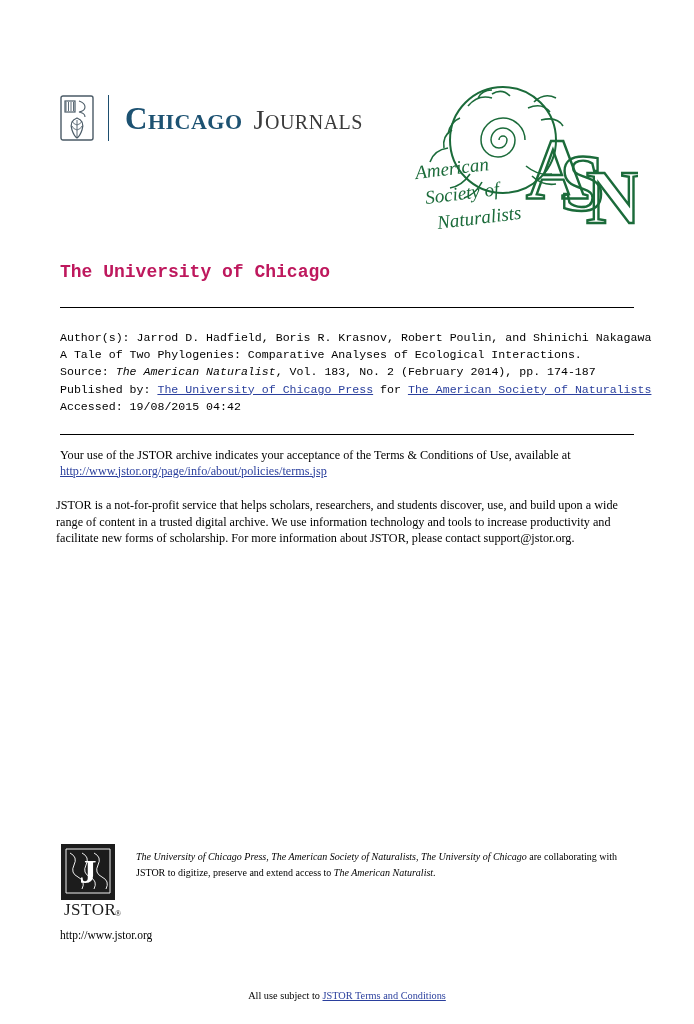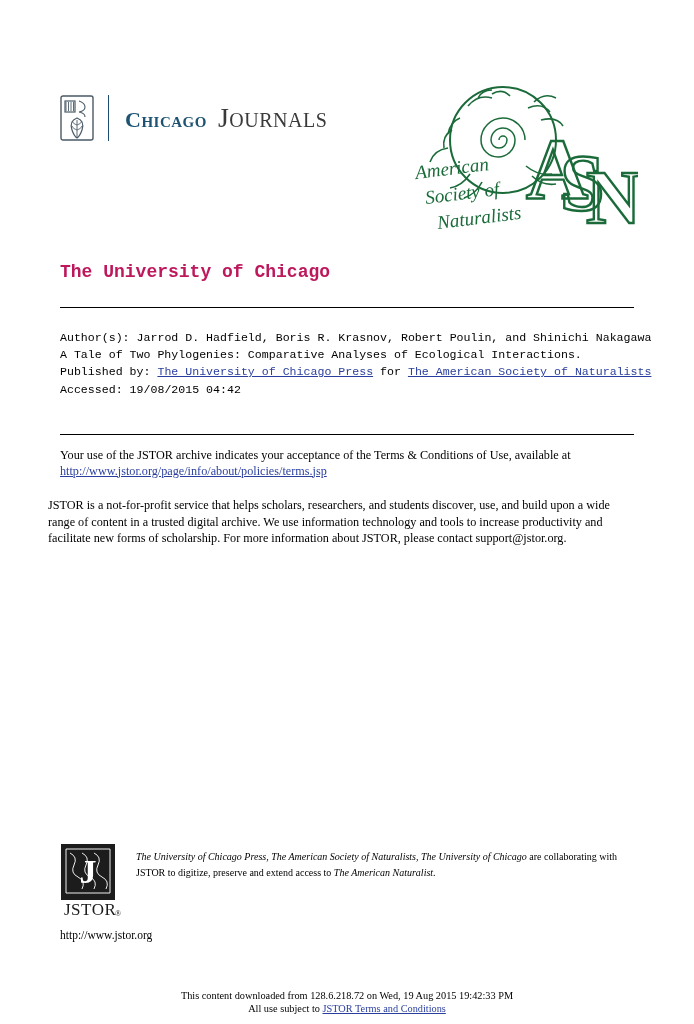--- a/index.html
+++ b/index.html
@@ -46,21 +46,21 @@
   }
   .uc-seal svg { display: block; }
   .seal-divider {
     width: 1px;
     height: 46px;
     background: #1d4e6f;
     margin-right: 16px;
   }
   .chicago-word {
     font-family: "Liberation Serif", serif;
-    font-size: 22px;
+    font-size: 31px;
     letter-spacing: 0.5px;
     color: #1d5272;
     font-weight: bold;
     font-variant: small-caps;
     line-height: 1;
   }
   .journals-word {
     font-family: "Liberation Serif", serif;
     font-size: 28px;
     letter-spacing: 0.5px;
@@ -132,21 +132,21 @@
     line-height: 15.5px;
     color: #000;
   }
   .notice a {
     color: #2a3f9d;
     text-decoration: underline;
     word-break: break-all;
   }
   .blurb {
     position: absolute;
-    left: 48px;
+    left: 56px;
     top: 497px;
     width: 585px;
     font-family: "Liberation Serif", serif;
     font-size: 12.2px;
     line-height: 16.5px;
     text-align: left;
     color: #000;
   }
 
   
@@ -260,20 +260,24 @@
 
   <div class="rule rule-top"></div>
 
   <div class="citation">
     <div class="line">
       <span>Author(s):</span>
       <span>Jarrod D. Hadfield, Boris R. Krasnov, Robert Poulin, and Shinichi Nakagawa</span>
     </div>
     <div class="line">A Tale of Two Phylogenies: Comparative Analyses of Ecological Interactions.</div>
     <div class="line">
+      <span>Source:</span>
+      <span class="it">The American Naturalist</span><span>, Vol. 183, No. 2 (February 2014), pp. 174-187</span>
+    </div>
+    <div class="line">
       <span>Published by:</span>
       <a class="lnk" href="#">The University of Chicago Press</a>
       <span>for</span>
       <a class="lnk" href="#">The American Society of Naturalists</a>
     </div>
     <div class="line">
       <span>Accessed:</span>
       <span>19/08/2015 04:42</span>
     </div>
   </div>
@@ -304,19 +308,18 @@
     </div>
     <div class="jstor-url">http://www.jstor.org</div>
     <div class="collab-text">
       <span class="it">The University of Chicago Press, The American Society of Naturalists, The University of Chicago</span>
       <span>are collaborating with JSTOR to digitize, preserve and extend access to</span>
       <span class="it">The American Naturalist</span><span>.</span>
     </div>
   </div>
 
   <div class="downloaded">
-    <div>This content downloaded from 128.6.218.72 on Wed, 19 Aug 2015 19:42:33 PM</div>
     <div>
       <span>All use subject to </span><a href="#">JSTOR Terms and Conditions</a>
     </div>
   </div>
 
 </div>
 
 </body></html>

